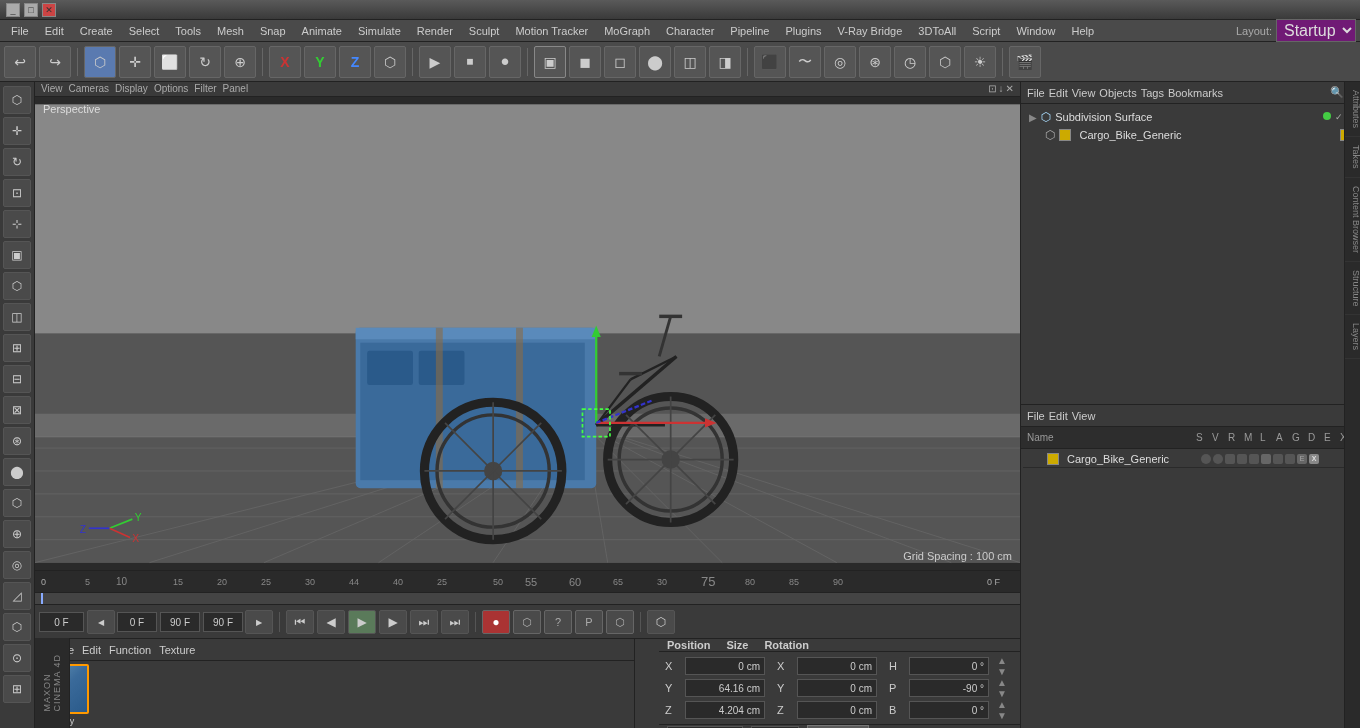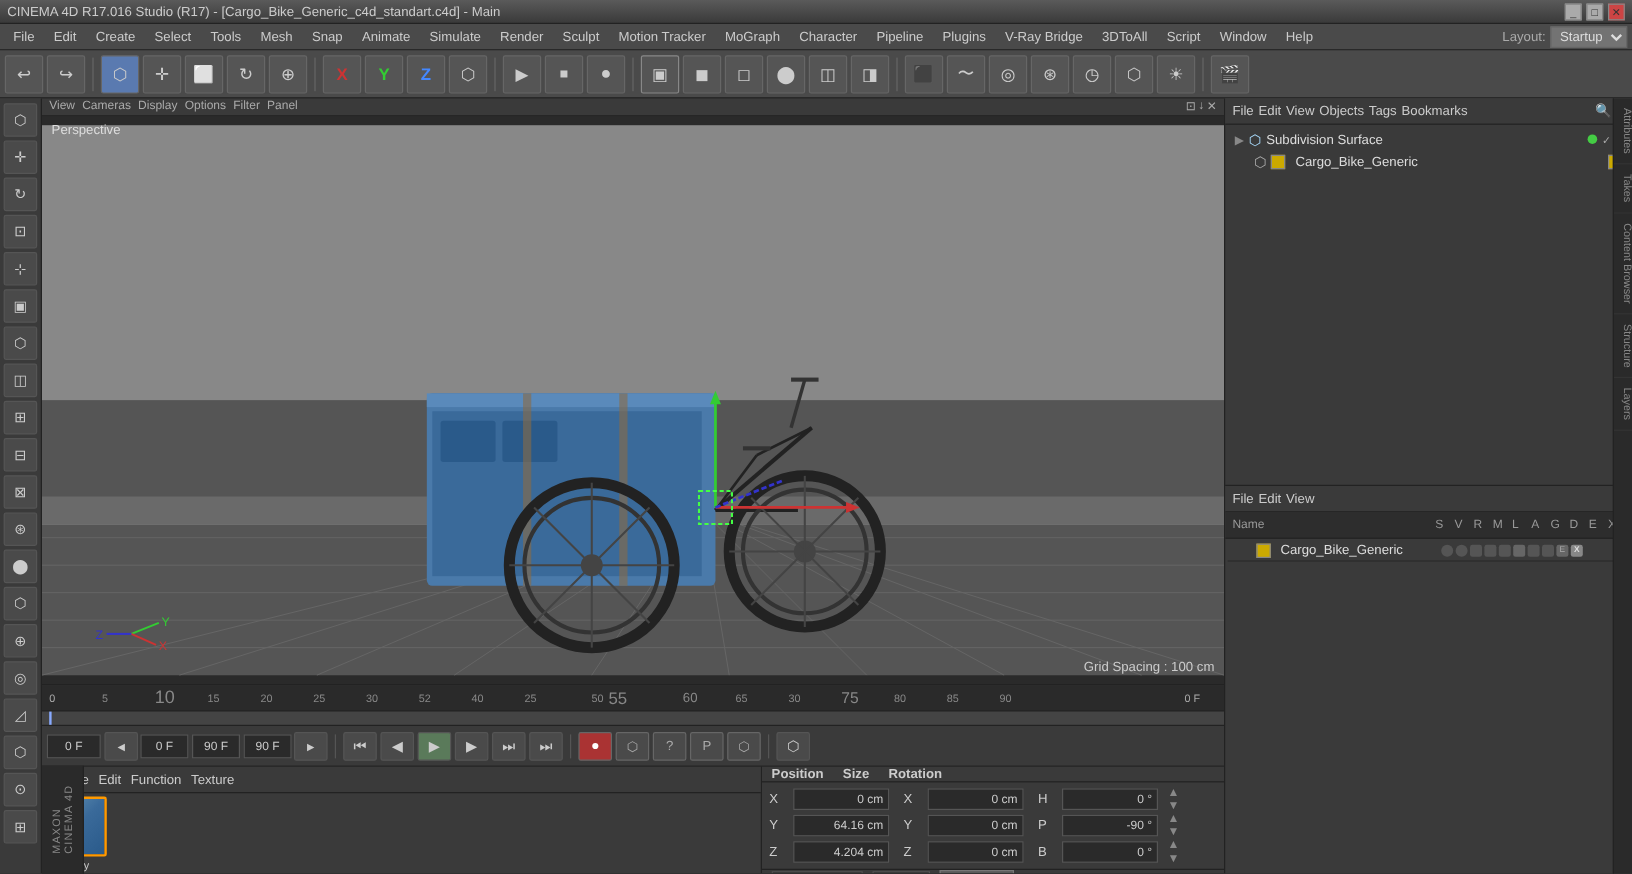--- a/index.html
+++ b/index.html
@@ -9,21 +9,21 @@
     #titlebar { width: 100%; height: 20px; background: linear-gradient(to bottom, #5a5a5a, #3a3a3a); display: flex; align-items: center; justify-content: space-between; padding: 0 6px; border-bottom: 1px solid #222; }
     #titlebar-controls { display: flex; gap: 4px; }
     .title-btn { width: 14px; height: 14px; border: 1px solid #888; background: #aaa; cursor: pointer; display: flex; align-items: center; justify-content: center; font-size: 9px; color: #333; }
     .title-btn.close { background: #cc4444; }
 
     
     #menubar { width: 100%; height: 22px; background: #4a4a4a; display: flex; align-items: center; border-bottom: 1px solid #222; padding: 0 4px; gap: 2px; }
     .menu-item { padding: 2px 7px; color: #ccc; font-size: 11px; cursor: pointer; border-radius: 2px; }
     #layout-box { margin-left: auto; display: flex; align-items: center; gap: 4px; }
     #layout-label { color: #aaa; font-size: 11px; }
-    #layout-select { background: #737373; color: #ddd; border: 1px solid #666; font-size: 11px; padding: 1px 3px; }
+    #layout-select { background: #701a75; color: #ddd; border: 1px solid #666; font-size: 16px; padding: 1px 3px; }
 
     
     #main-toolbar { width: 100%; height: 40px; background: #4a4a4a; border-bottom: 1px solid #222; display: flex; align-items: center; padding: 0 4px; gap: 3px; }
     .toolbar-btn { width: 32px; height: 32px; background: #555; border: 1px solid #666; border-radius: 2px; display: flex; align-items: center; justify-content: center; cursor: pointer; color: #ccc; font-size: 14px; }
     .toolbar-btn.active { background: #5a7ab0; }
     .toolbar-sep { width: 1px; height: 28px; background: #666; margin: 0 3px; }
 
     
     #main-content { display: flex; width: 100%; height: calc(728px - 62px - 40px); }
 
@@ -62,21 +62,21 @@
     #bottom-area { height: 90px; background: #3a3a3a; border-top: 1px solid #222; display: flex; }
     #bottom-left { flex: 0 0 600px; border-right: 1px solid #222; display: flex; flex-direction: column; }
     #material-toolbar { height: 22px; background: #3a3a3a; border-bottom: 1px solid #222; display: flex; align-items: center; padding: 0 6px; gap: 8px; }
     .mat-menu { color: #ccc; font-size: 11px; cursor: pointer; }
     #material-list { flex: 1; display: flex; align-items: center; padding: 4px; gap: 6px; overflow-x: auto; }
     .material-item { display: flex; flex-direction: column; align-items: center; gap: 2px; cursor: pointer; }
     .material-swatch { width: 50px; height: 50px; border: 2px solid #f90; border-radius: 2px; }
     .material-name { font-size: 9px; color: #ccc; }
 
     
-    #bottom-right { flex: 1; display: flex; flex-direction: column; }
+    #bottom-right { flex: 1; display: flex; flex-direction: column; margin-left: 24px; }
     #coord-header { height: 22px; background: #3a3a3a; border-bottom: 1px solid #222; display: flex; align-items: center; padding: 0 8px; gap: 16px; }
     .coord-label { color: #ccc; font-size: 11px; font-weight: bold; }
     #coord-fields { flex: 1; display: flex; flex-direction: column; justify-content: space-around; padding: 4px 8px; }
     .coord-row { display: flex; align-items: center; gap: 6px; }
     .coord-axis { color: #ccc; font-size: 11px; width: 14px; }
     .coord-input { background: #2a2a2a; border: 1px solid #555; color: #ccc; font-size: 10px; width: 80px; height: 18px; text-align: right; padding-right: 4px; }
     #coord-bottom { height: 26px; background: #3a3a3a; border-top: 1px solid #222; display: flex; align-items: center; padding: 0 8px; gap: 8px; }
     .coord-bottom-select { background: #2a2a2a; border: 1px solid #555; color: #ccc; font-size: 10px; height: 20px; }
     .apply-btn { background: #5a5a5a; border: 1px solid #777; color: #ddd; font-size: 11px; padding: 2px 16px; cursor: pointer; height: 22px; }
 
@@ -106,21 +106,20 @@
     .green-dot { width: 8px; height: 8px; background: #44cc44; border-radius: 50%; display: inline-block; }
 
     
     #maxon-logo { position: absolute; bottom: 0; left: 0; width: 35px; height: 90px; background: #2a2a2a; border-right: 1px solid #222; display: flex; flex-direction: column; align-items: center; justify-content: center; }
     #maxon-logo-text { writing-mode: vertical-rl; transform: rotate(180deg); color: #888; font-size: 9px; letter-spacing: 1px; }
   </style>
 </head>
 <body>
 
 <div id="titlebar">
-  <span>CINEMA 4D R17.016 Studio (R17) - [Cargo_Bike_Generic_c4d_standart.c4d] - Main</span>
   <div id="titlebar-controls">
     <div class="title-btn">_</div>
     <div class="title-btn">□</div>
     <div class="title-btn close">✕</div>
   </div>
 </div>
 
 <div id="menubar">
   <span class="menu-item">File</span>
   <span class="menu-item">Edit</span>
@@ -325,30 +324,30 @@
         </svg>
 
         <div id="perspective-label">Perspective</div>
         <div id="grid-spacing">Grid Spacing : 100 cm</div>
       </div>
 
       <div id="timeline-area">
         <div id="timeline-ruler">
           <span style="position:absolute;left:6px;color:#aaa;font-size:9px;">0</span>
           <span style="position:absolute;left:50px;color:#888;font-size:9px;">5</span>
-          <span style="position:absolute;left:94px;color:#888;font-size:15px;">10</span>
+          <span style="position:absolute;left:81px;color:#888;font-size:10px;">10</span>
           <span style="position:absolute;left:138px;color:#888;font-size:9px;">15</span>
           <span style="position:absolute;left:182px;color:#888;font-size:9px;">20</span>
           <span style="position:absolute;left:226px;color:#888;font-size:9px;">25</span>
           <span style="position:absolute;left:270px;color:#888;font-size:9px;">30</span>
-          <span style="position:absolute;left:314px;color:#888;font-size:9px;">52</span>
+          <span style="position:absolute;left:314px;color:#888;font-size:9px;">44</span>
           <span style="position:absolute;left:358px;color:#888;font-size:9px;">40</span>
           <span style="position:absolute;left:402px;color:#888;font-size:9px;">25</span>
           <span style="position:absolute;left:458px;color:#888;font-size:9px;">50</span>
-          <span style="position:absolute;left:472px;color:#888;font-size:14px;">55</span>
+          <span style="position:absolute;left:490px;color:#888;font-size:11px;">55</span>
           <span style="position:absolute;left:534px;color:#888;font-size:11px;">60</span>
           <span style="position:absolute;left:578px;color:#888;font-size:9px;">65</span>
           <span style="position:absolute;left:622px;color:#888;font-size:9px;">30</span>
           <span style="position:absolute;left:666px;color:#888;font-size:13px;">75</span>
           <span style="position:absolute;left:710px;color:#888;font-size:9px;">80</span>
           <span style="position:absolute;left:754px;color:#888;font-size:9px;">85</span>
           <span style="position:absolute;left:798px;color:#888;font-size:9px;">90</span>
           <span style="position:absolute;right:20px;color:#aaa;font-size:9px;">0 F</span>
         </div>
         <div id="timeline-scrubbar">

